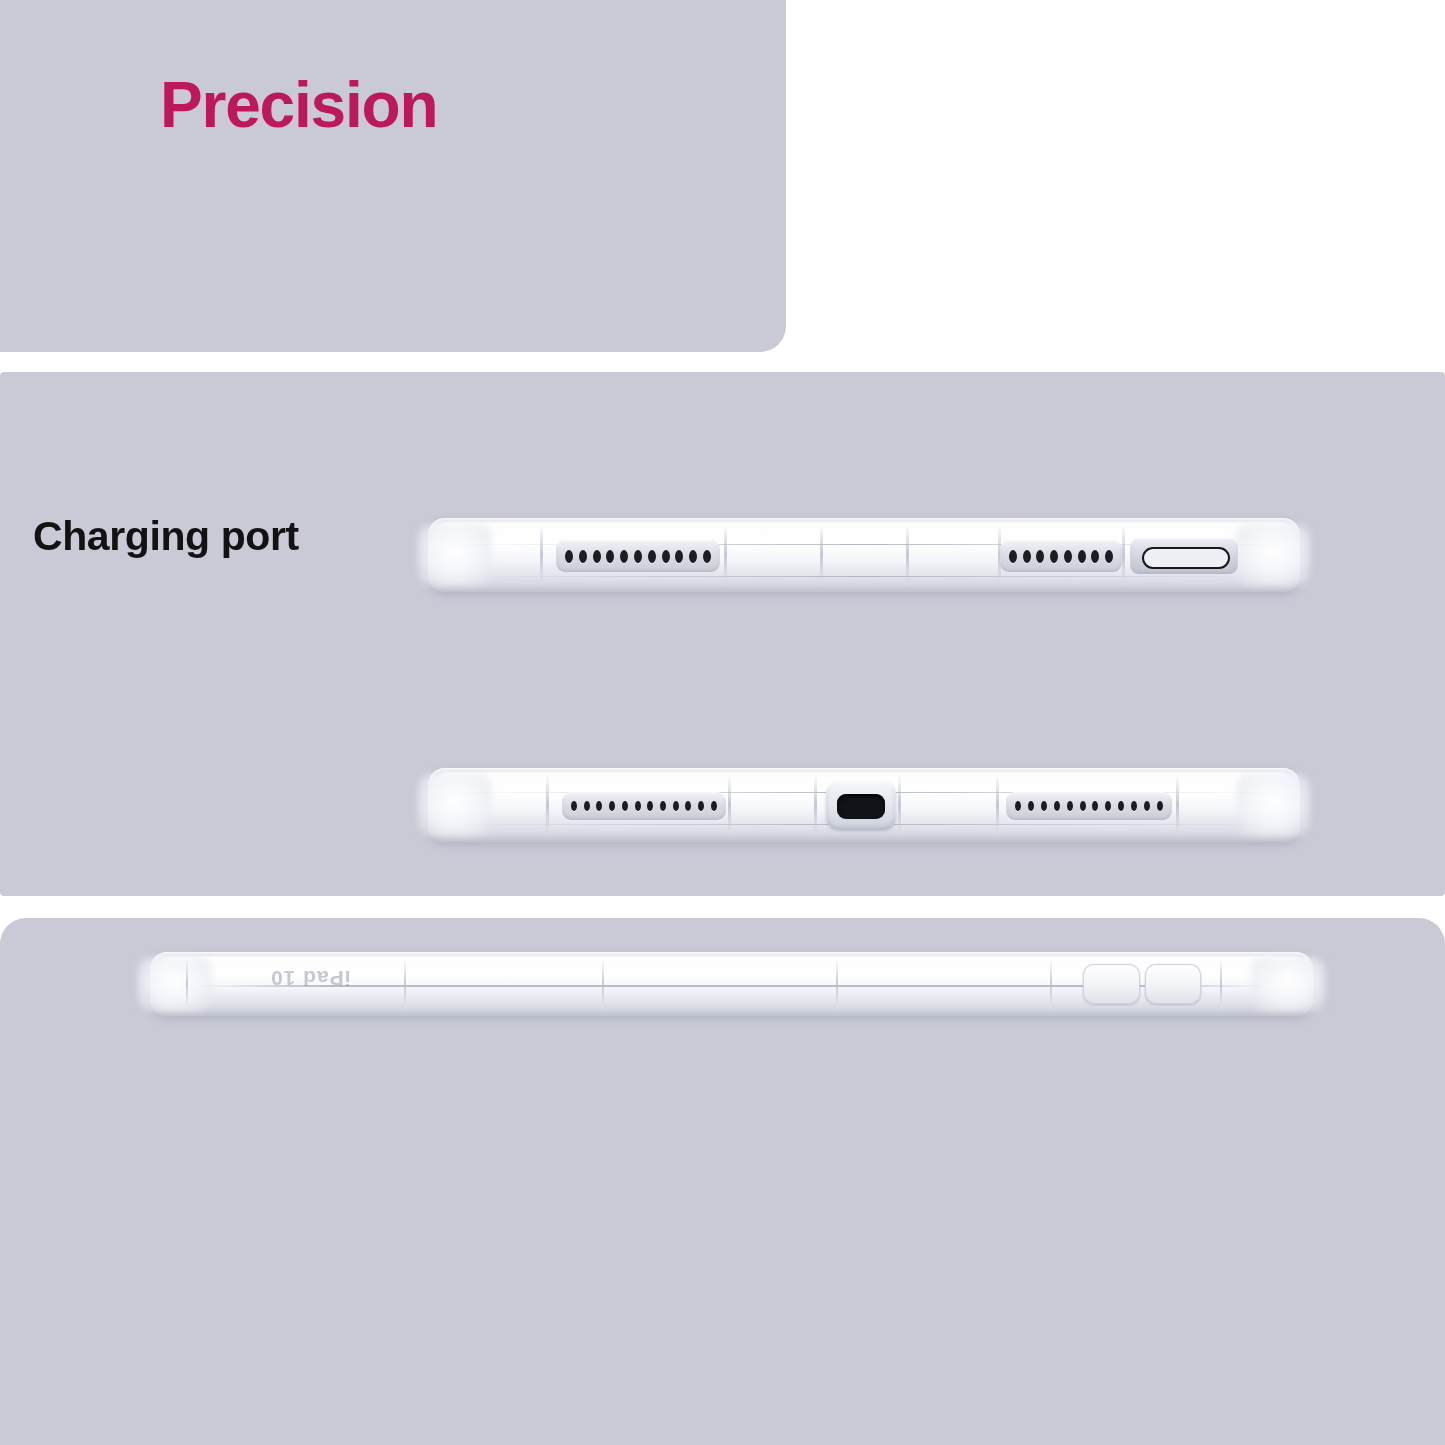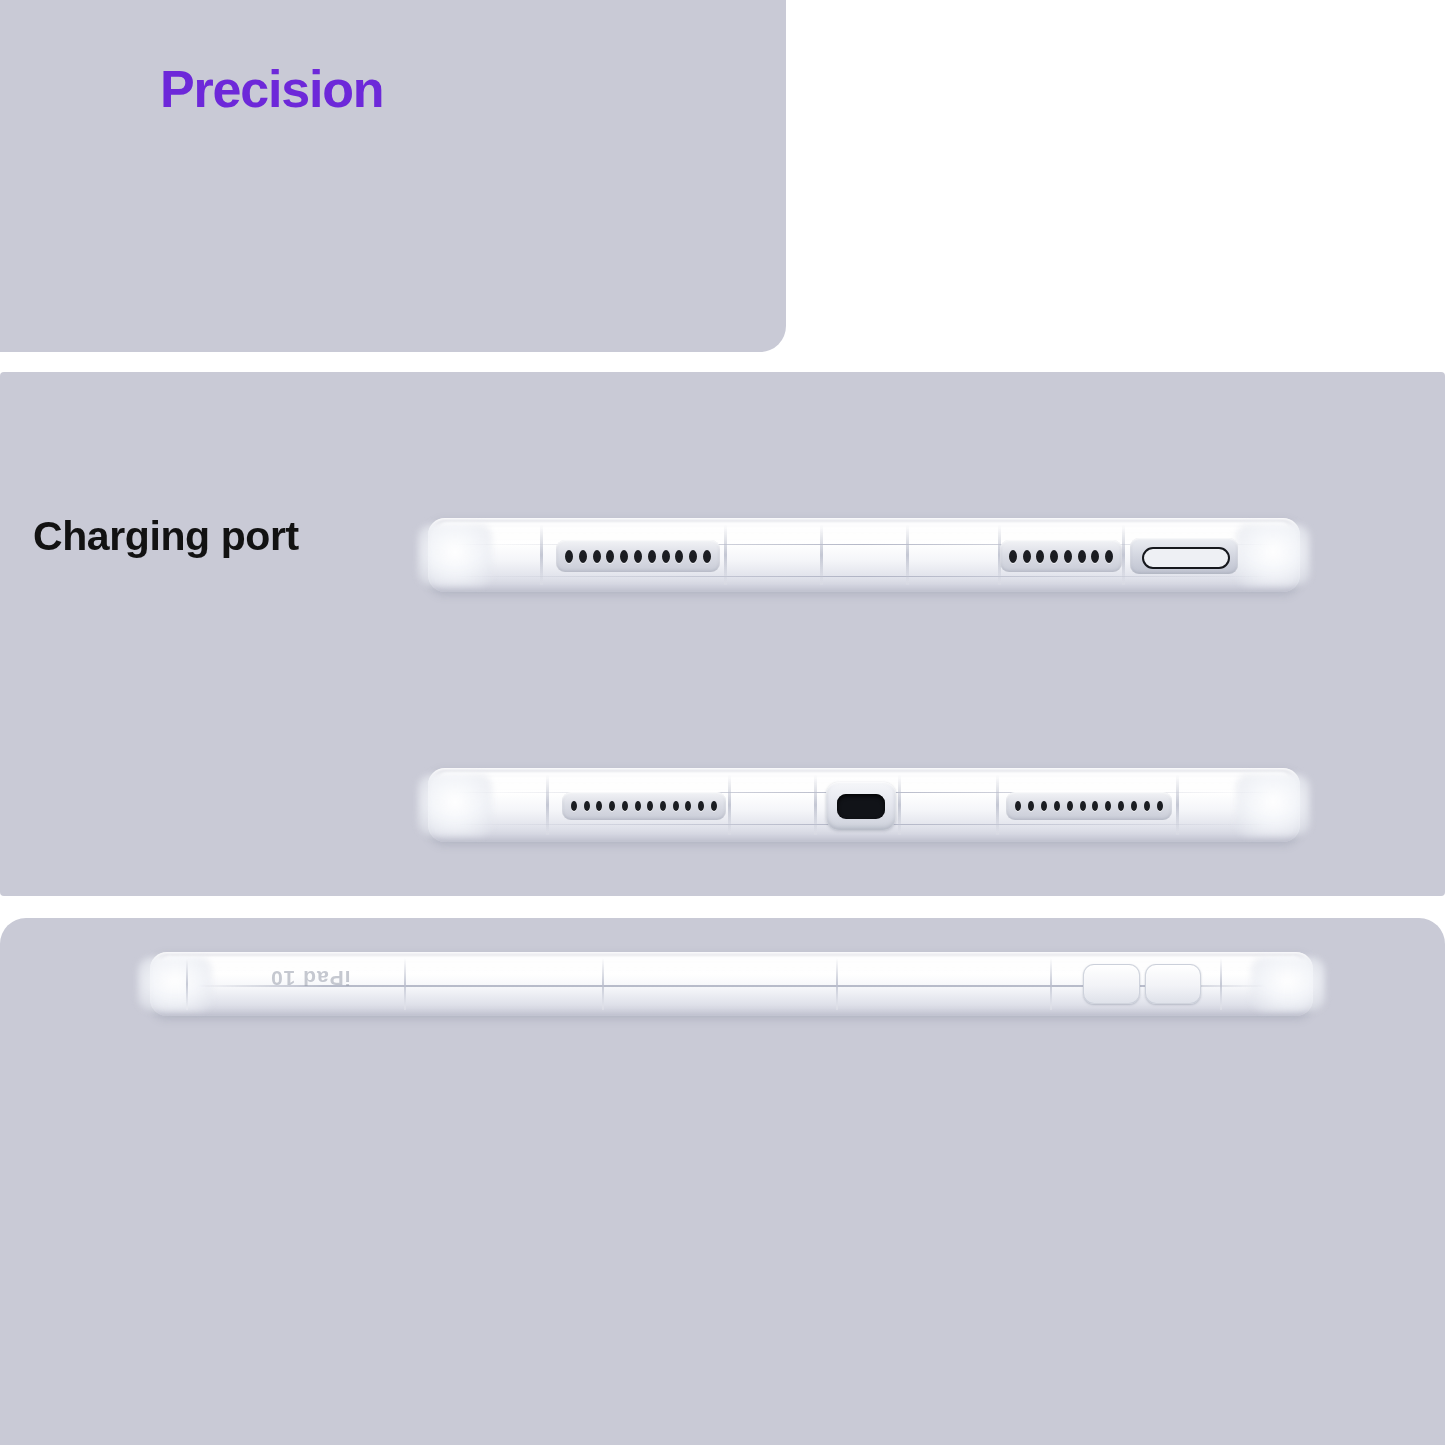--- a/index.html
+++ b/index.html
@@ -12,22 +12,22 @@
 
   
   .panel{position:absolute;background:#c9cad6;border-radius:26px;overflow:hidden;}
   #panel-headline{left:0;top:0;width:786px;height:352px;border-radius:0 0 26px 0;}
   #panel-subhead{left:822px;top:0;width:623px;height:352px;border-radius:0 0 0 26px;}
   #panel-ports{left:0;top:372px;width:1445px;height:524px;border-radius:4px;}
   #panel-device{left:0;top:918px;width:1445px;height:527px;border-radius:26px 26px 0 0;}
 
   
   .headline{
-    position:absolute;left:160px;top:62px;width:600px;
-    font-size:52px;line-height:1.05;font-weight:700;color:#6d28d9;
+    position:absolute;left:160px;top:72px;width:600px;
+    font-size:64px;line-height:1.05;font-weight:700;color:#be185d;
     letter-spacing:-1.2px;
   }
   .headline .l2{display:block;margin-left:-97px;}
   .subhead{
     position:absolute;left:34px;top:78px;width:580px;
     font-size:44px;line-height:1.26;font-weight:700;color:#0b0b0b;
     letter-spacing:-0.6px;
   }
   .port-label{
     position:absolute;left:33px;top:141px;

